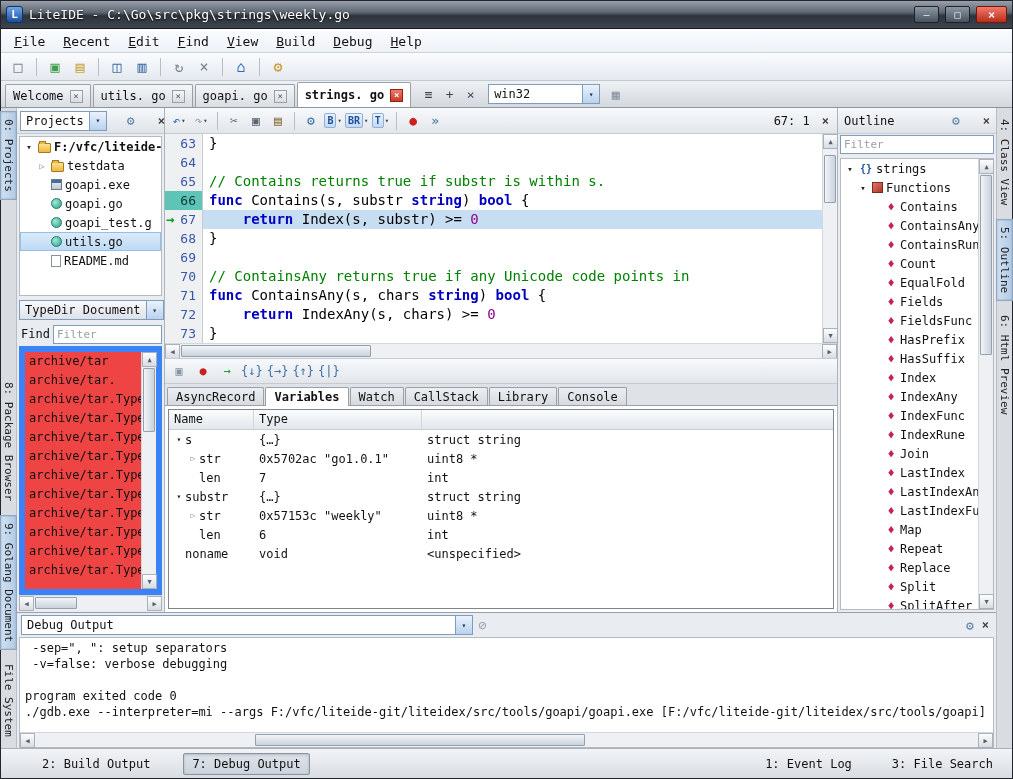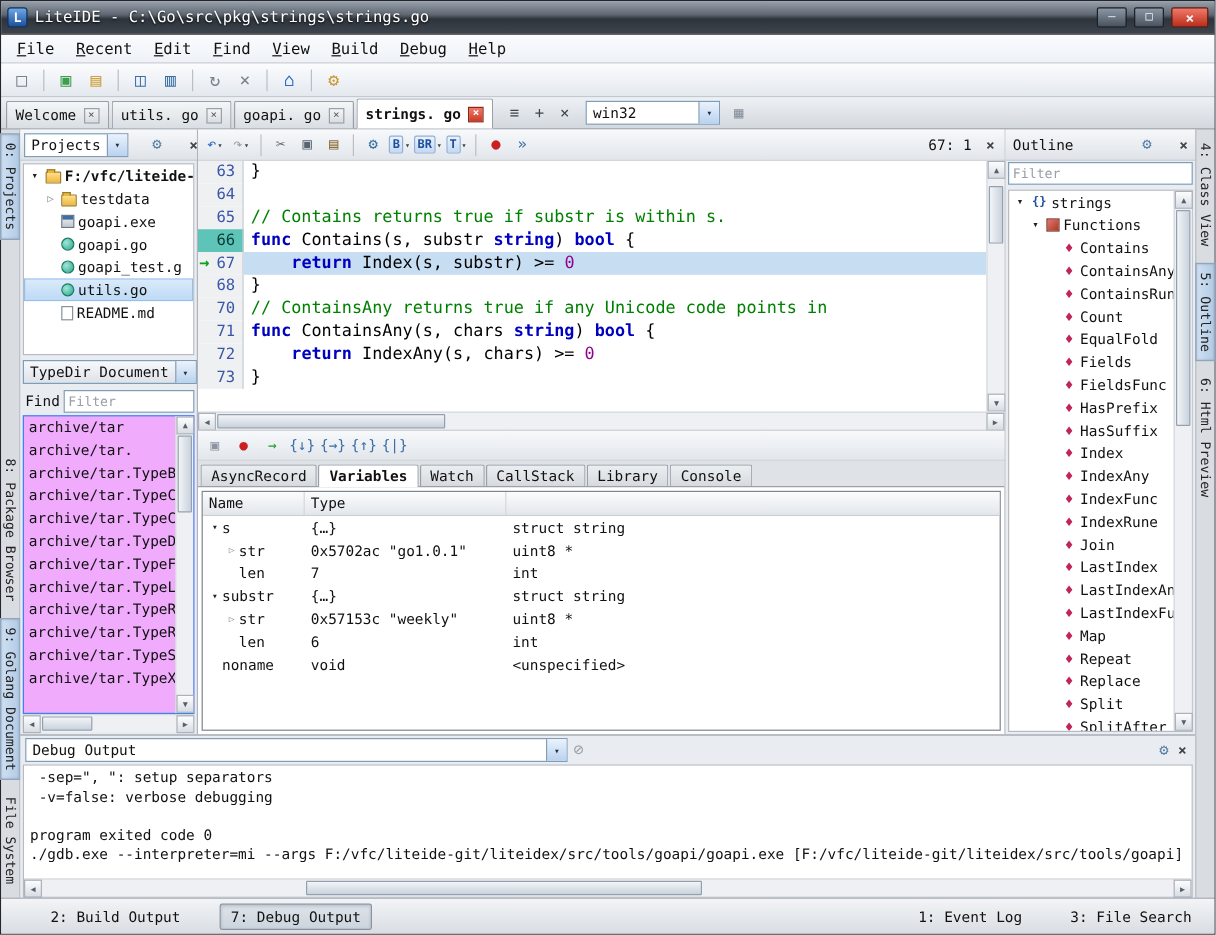--- a/index.html
+++ b/index.html
@@ -91,21 +91,21 @@
   .ic-ns{font-size:10px;font-weight:bold;color:#1b4f9c;width:14px;text-align:center;}
   .ic-functions{width:11px;height:11px;background:linear-gradient(135deg,#e57373,#a93a22);border:1px solid #7e2a18;}
   .ic-func{color:var(--diamond);font-size:12px;width:12px;text-align:center;line-height:12px;}
   .doc-combo-row{height:24px;flex:0 0 24px;display:flex;align-items:center;gap:2px;padding:1px 2px;}
   .doc-combo{flex:1;background:linear-gradient(#f7f9fb,#dde2e8);}
   .more-btn{font-size:12px;color:#333;padding:0 2px;}
   .find-row{height:24px;flex:0 0 24px;display:flex;align-items:center;gap:3px;padding:1px 2px;}
   .find-label{font-size:12px;padding-left:2px;}
   .filter-input{flex:1;min-width:0;height:19px;border:1px solid #7f9db9;font:11px "DejaVu Sans Mono",monospace;padding:0 3px;color:#333;background:#fff;}
   .filter-input::placeholder{color:#9aa0a8;}
-  .doc-list{flex:1;display:flex;margin:0 2px;border:1px solid #3b82f6;background:#f0abfc;min-height:0;}
+  .doc-list{flex:1;display:flex;margin:0 2px;border:6px solid #3b82f6;background:#ef4444;min-height:0;}
   .doc-list-inner{flex:1;overflow:hidden;}
   .list-item{height:19px;line-height:19px;padding-left:4px;white-space:nowrap;overflow:hidden;font-size:12px;}
 
   
   .vsb{width:15px;flex:0 0 15px;display:flex;flex-direction:column;background:#eef0f3;border-left:1px solid #d4d8dd;}
   .hsb{height:15px;flex:0 0 15px;display:flex;background:#eef0f3;border-top:1px solid #d4d8dd;}
   .sb-btn{width:15px;height:15px;flex:0 0 15px;background:linear-gradient(#fdfdfe,#d8dde3);border:1px solid #aab1ba;
     color:#55606c;font-size:7px;display:flex;align-items:center;justify-content:center;}
   .sb-track{flex:1;position:relative;}
   .sb-thumb{position:absolute;background:linear-gradient(90deg,#f2f5f8,#c9d2dc);border:1px solid #94a0ae;border-radius:1px;}
@@ -181,21 +181,21 @@
   .status-btn.active{border:1px solid #8a93a0;background:linear-gradient(#dde3ea,#ccd4dd);box-shadow:inset 0 1px 3px rgba(0,0,0,.18);}
   #status-right{margin-left:auto;display:flex;gap:22px;}
 </style>
 </head>
 <body>
 
 <div class="window">
 
   <div class="titlebar">
     <span class="app-icon">L</span>
-    <span class="title-text">LiteIDE - C:\Go\src\pkg\strings\strings.go</span>
+    <span class="title-text">LiteIDE - C:\Go\src\pkg\strings\weekly.go</span>
     <span class="win-btn">–</span>
     <span class="win-btn">□</span>
     <span class="win-btn close">×</span>
   </div>
 
   <div class="menubar" id="menubar">
       <span class="menu-item"><u>F</u>ile</span>
       <span class="menu-item"><u>R</u>ecent</span>
       <span class="menu-item"><u>E</u>dit</span>
       <span class="menu-item"><u>F</u>ind</span>
@@ -455,20 +455,24 @@
                 </div>
                 <div class="code-line current">
                   <span class="gutter">67<i class="cur-arrow">→</i></span>
                   <span class="code-text"><span class="tok-plain">    </span><span class="tok-kw">return</span><span class="tok-plain"> Index(s, substr) &gt;= </span><span class="tok-num">0</span></span>
                 </div>
                 <div class="code-line">
                   <span class="gutter">68</span>
                   <span class="code-text"><span class="tok-plain">}</span></span>
                 </div>
                 <div class="code-line">
+                  <span class="gutter">69</span>
+                  <span class="code-text"></span>
+                </div>
+                <div class="code-line">
                   <span class="gutter">70</span>
                   <span class="code-text"><span class="tok-comment">// ContainsAny returns true if any Unicode code points in</span></span>
                 </div>
                 <div class="code-line">
                   <span class="gutter">71</span>
                   <span class="code-text"><span class="tok-kw">func</span><span class="tok-plain"> ContainsAny(s, chars </span><span class="tok-kw">string</span><span class="tok-plain">) </span><span class="tok-kw">bool</span><span class="tok-plain"> {</span></span>
                 </div>
                 <div class="code-line">
                   <span class="gutter">72</span>
                   <span class="code-text"><span class="tok-plain">    </span><span class="tok-kw">return</span><span class="tok-plain"> IndexAny(s, chars) &gt;= </span><span class="tok-num">0</span></span>

